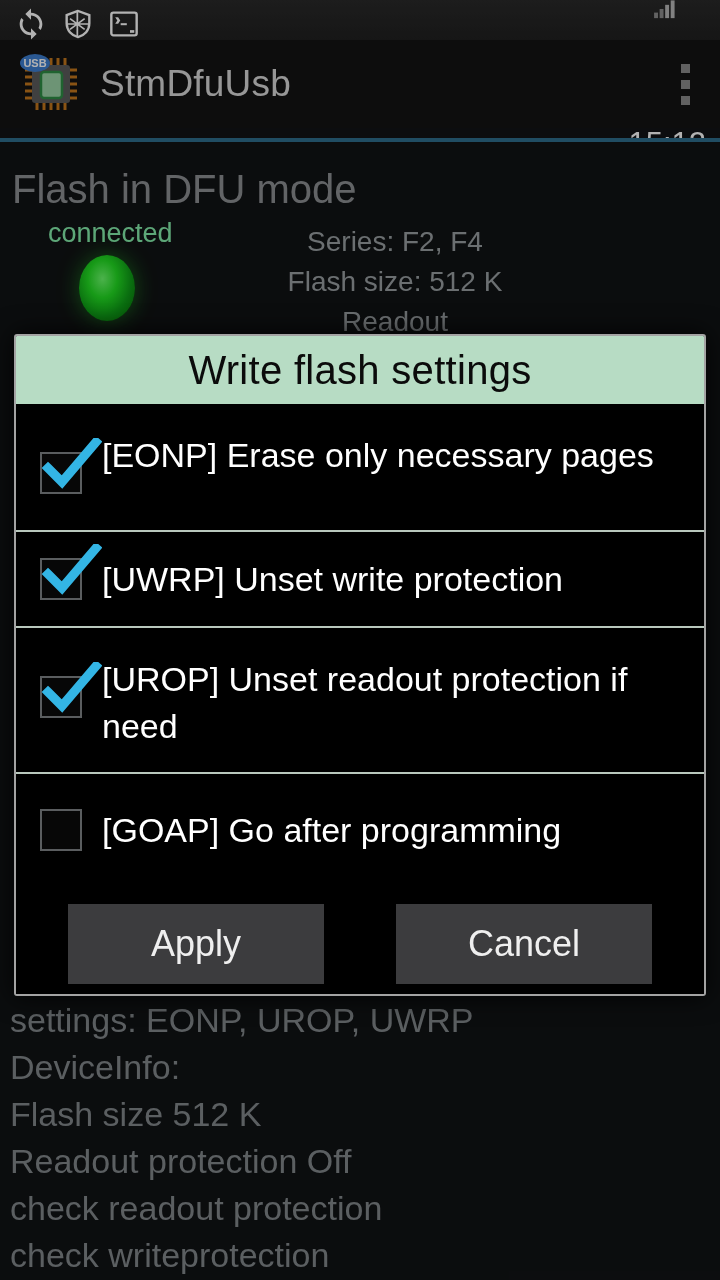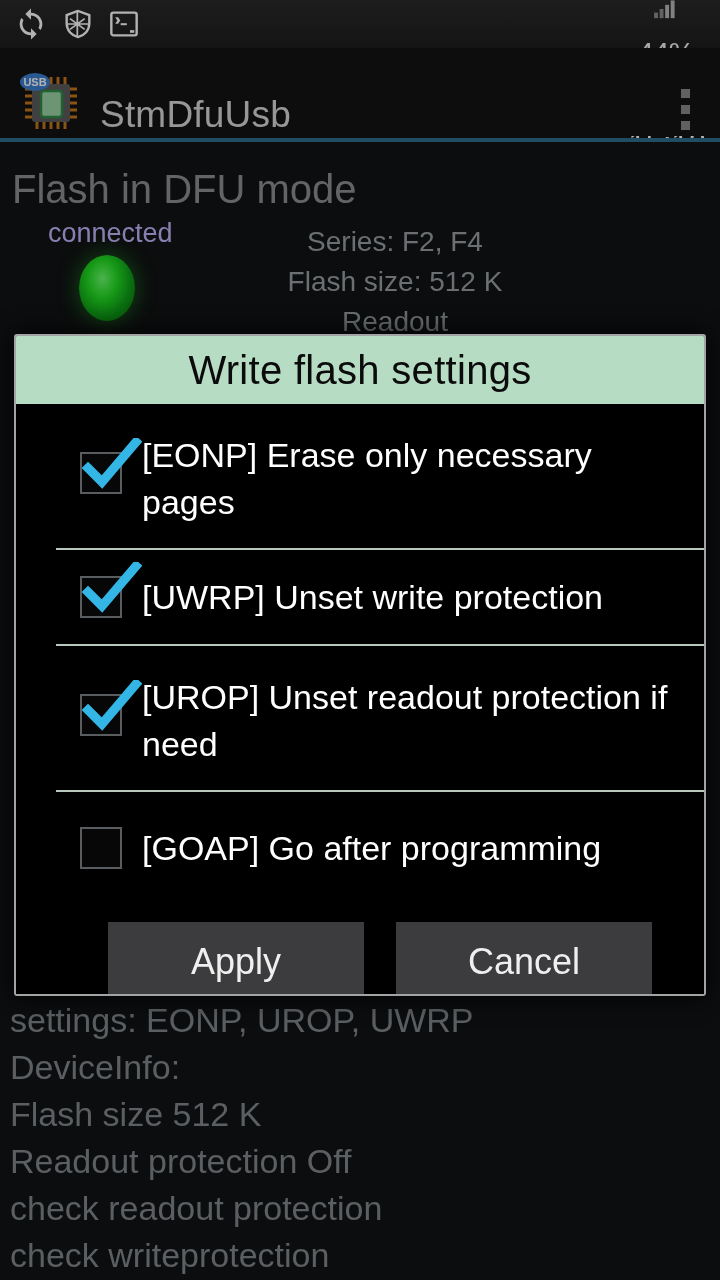--- a/index.html
+++ b/index.html
@@ -19,33 +19,33 @@
   }
   .sb-left{ display:flex; align-items:center; gap:14px; }
   .sb-right{ margin-left:auto; display:flex; align-items:center; gap:11px;flex-direction:column; }
   .sb-ico{ display:block; }
   .sb-pct{ color:#f2f2f2; font-size:29px; letter-spacing:-0.5px; }
   .sb-clock{ color:#ffffff; font-size:31px; letter-spacing:0px; padding-left:3px; }
   .sb-sep{ position:absolute; left:0; bottom:0; width:720px; height:3px; background:#000; }
 
   
   .appbar{
-    position:absolute; left:0; top:48px; width:720px; height:88px;
-    background:#131313; display:flex; align-items:flex-end; padding:0 18px;
+    position:absolute; left:0; top:40px; width:720px; height:88px;
+    background:#131313; display:flex; align-items:center; padding:0 18px;
   }
   .app-icon{ width:66px; height:66px; position:relative; flex:0 0 auto; }
   .app-title{ color:#d8d8d8; font-size:37px; margin-left:16px; letter-spacing:0.2px; }
   .overflow{ margin-left:auto; display:flex; flex-direction:column; gap:7px; padding:6px 12px; }
   .overflow i{ display:block; width:9px; height:9px; background:#8c8c8c; }
   .accent-line{ position:absolute; left:0; top:138px; width:720px; height:4px; background:#2f6f8f; }
 
   
   .content{ position:absolute; left:0; top:142px; width:720px; height:1138px; background:#111315; }
   .dev-title{ position:absolute; left:12px; top:25px; font-size:40px; color:#8d9093; }
-  .connected{ position:absolute; left:48px; top:76px; font-size:27px; color:#c4b5fd; }
+  .connected{ position:absolute; left:48px; top:76px; font-size:27px; color:#86efac; }
   .led{
     position:absolute; left:79px; top:113px; width:56px; height:66px; border-radius:50%;
     background:radial-gradient(ellipse at 42% 36%, #6dff6d 0%, #22dd22 32%, #0f9e17 62%, #046606 100%);
     box-shadow:0 0 22px rgba(40,220,40,.45);
   }
   .info-col{ position:absolute; left:250px; top:80px; width:290px; text-align:center; }
   .info-col div{ font-size:28px; color:#9aa0a3; line-height:40px; white-space:nowrap; }
   .leave-btn{
     position:absolute; left:536px; top:224px; width:168px; height:88px;
     background:#3a3a3c; color:#b9b9b9; font-size:27px; line-height:33px;
@@ -64,21 +64,21 @@
   .dialog{
     position:absolute; left:14px; top:334px; width:692px; height:662px;
     background:#000; border:2px solid #a3a3a3; border-radius:3px; overflow:hidden;
     box-shadow:0 0 26px rgba(0,0,0,.85);
   }
   .dlg-title{
     height:68px; background:#b7dcc4; color:#0b0b0b;
     display:flex; align-items:center; justify-content:center;
     font-size:40px; letter-spacing:0.3px;
   }
-  .dlg-body{ background:#000;padding-left:40px; }
+  .dlg-body{ background:#000; }
   .row{
     display:flex; align-items:flex-start; padding:22px 16px 22px 24px;
     border-bottom:2px solid #b9c8bd; min-height:128px;
   }
   .row.last{ border-bottom:none; min-height:112px; align-items:center; }
   .cbox{
     position:relative; flex:0 0 auto; width:42px; height:42px; margin-top:26px; margin-right:20px;
     border:2px solid #5a5d5f; background:#070707;
   }
   .row.last .cbox{ margin-top:0; }

